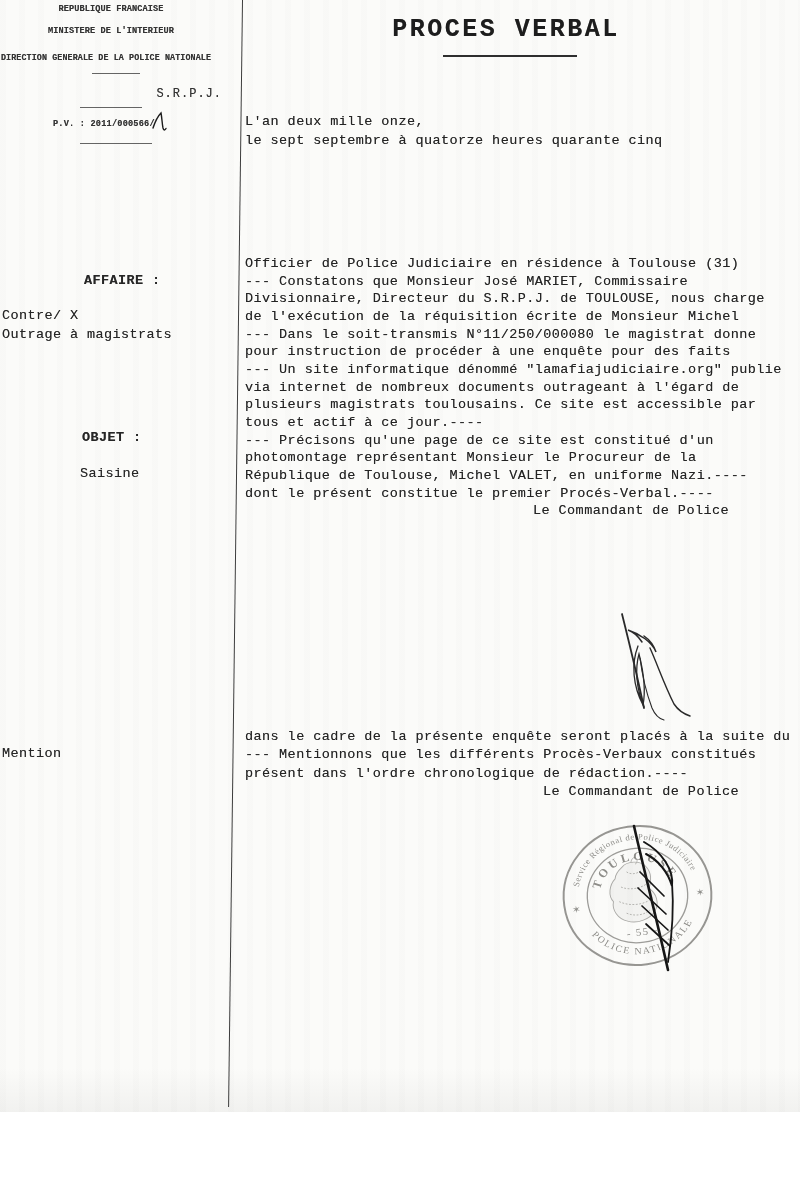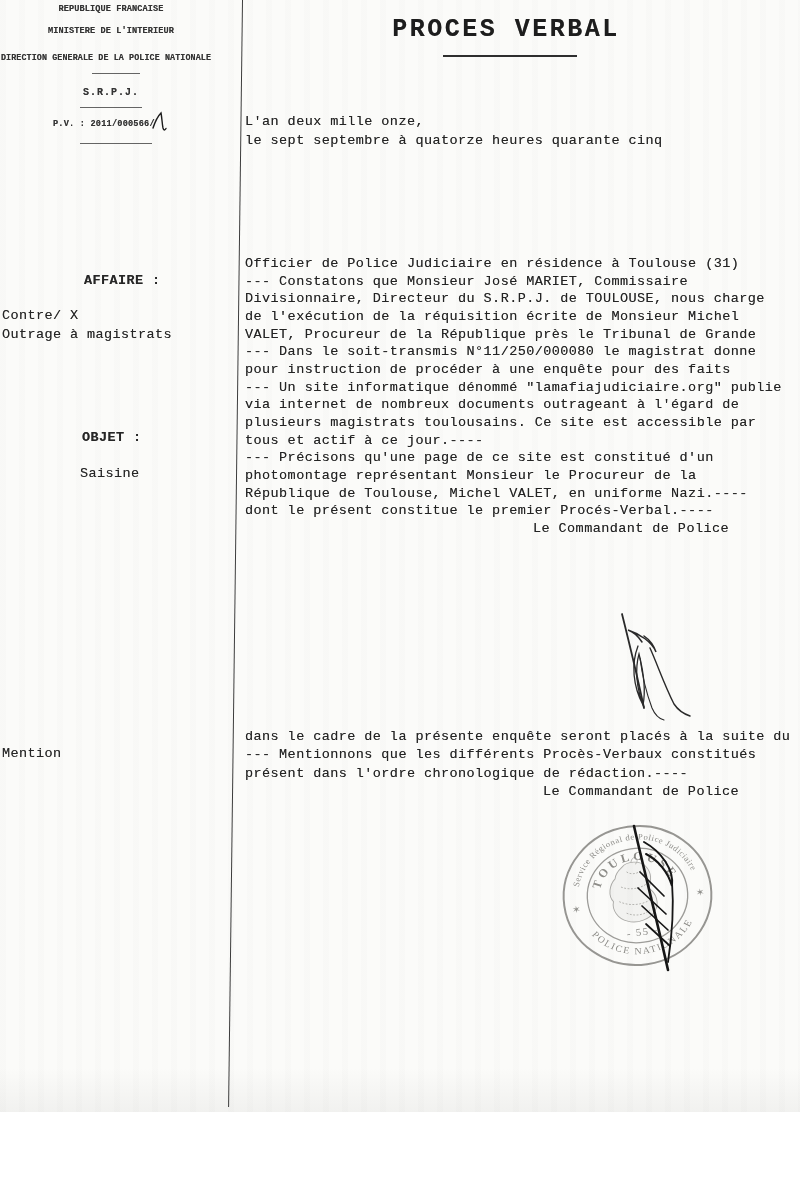--- a/index.html
+++ b/index.html
@@ -13,21 +13,21 @@
       #fbfbf9;
     font-family:"Liberation Mono", monospace;
     color:#242424;
   }
   .abs{position:absolute;}
   .fuzz{text-shadow:0 0 0.5px rgba(45,45,45,0.55);}
 
   
   .agency-line{left:0;width:222px;text-align:center;font-size:8.6px;font-weight:bold;letter-spacing:0.1px;color:#333;}
   .agency-l3{width:212px;font-size:8.4px;}
-  .srpj{left:0;top:87px;width:222px;text-align:center;font-size:10px;font-weight:bold;letter-spacing:1px;color:#333;}
+  .srpj{left:0;top:87px;width:222px;text-align:right;font-size:12px;font-weight:normal;letter-spacing:1px;color:#333;}
   .pv-number{left:53px;top:119px;font-size:8.6px;font-weight:bold;color:#333;letter-spacing:0.2px;}
   .rule{height:1.3px;background:#4a4a4a;opacity:0.85;}
   .rule1{left:92px;top:73px;width:48px;}
   .rule2{left:80px;top:107px;width:62px;}
   .rule3{left:80px;top:143px;width:72px;}
 
   
   .vline{left:242px;top:0;width:1.4px;height:1107px;background:#3d3d3d;
          transform-origin:top center;transform:rotate(0.72deg);}
 
@@ -93,21 +93,20 @@
     <div class="fuzz">L'an deux mille onze,</div>
     <div class="fuzz">le sept septembre à quatorze heures quarante cinq</div>
   </div>
 
 
   <div class="abs bodyblock lh-para" style="top:255px">
     <div class="fuzz">Officier de Police Judiciaire en résidence à Toulouse (31)</div>
     <div class="fuzz">--- Constatons que Monsieur José MARIET, Commissaire</div>
     <div class="fuzz">Divisionnaire, Directeur du S.R.P.J. de TOULOUSE, nous charge</div>
     <div class="fuzz">de l'exécution de la réquisition écrite de Monsieur Michel</div>
-    <div class="fuzz">VALET, Procureur de la République près le Tribunal de Grande</div>
     <div class="fuzz">--- Dans le soit-transmis N°11/250/000080 le magistrat donne</div>
     <div class="fuzz">pour instruction de procéder à une enquête pour des faits</div>
     <div class="fuzz">--- Un site informatique dénommé "lamafiajudiciaire.org" publie</div>
     <div class="fuzz">via internet de nombreux documents outrageant à l'égard de</div>
     <div class="fuzz">plusieurs magistrats toulousains. Ce site est accessible par</div>
     <div class="fuzz">tous et actif à ce jour.----</div>
     <div class="fuzz">--- Précisons qu'une page de ce site est constitué d'un</div>
     <div class="fuzz">photomontage représentant Monsieur le Procureur de la</div>
     <div class="fuzz">République de Toulouse, Michel VALET, en uniforme Nazi.----</div>
     <div class="fuzz">dont le présent constitue le premier Procés-Verbal.----</div>

